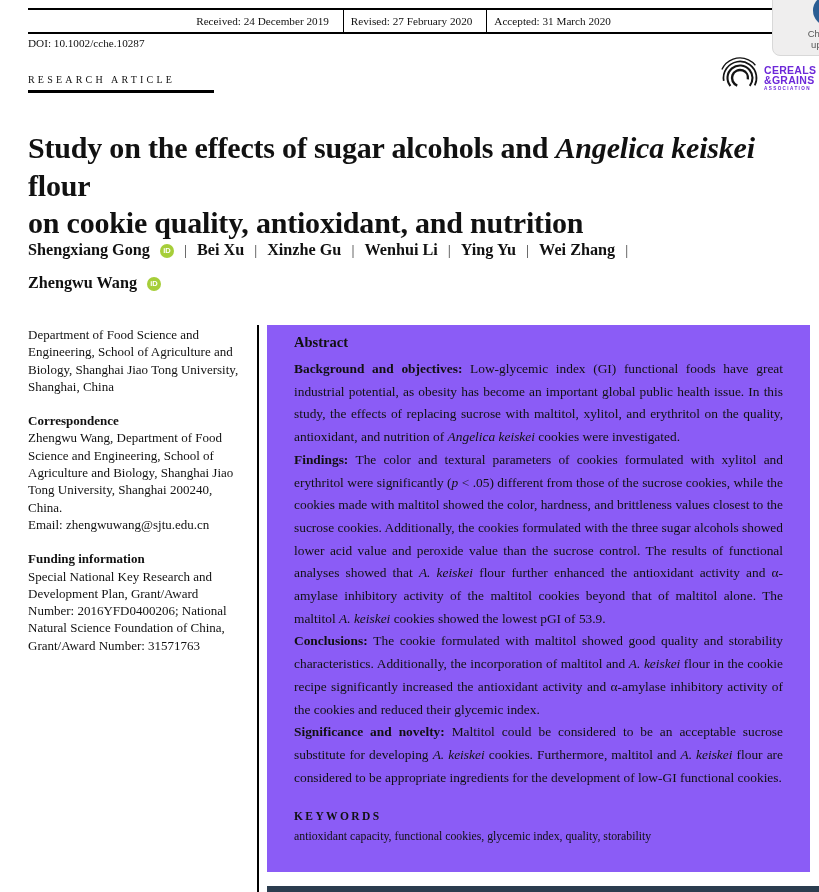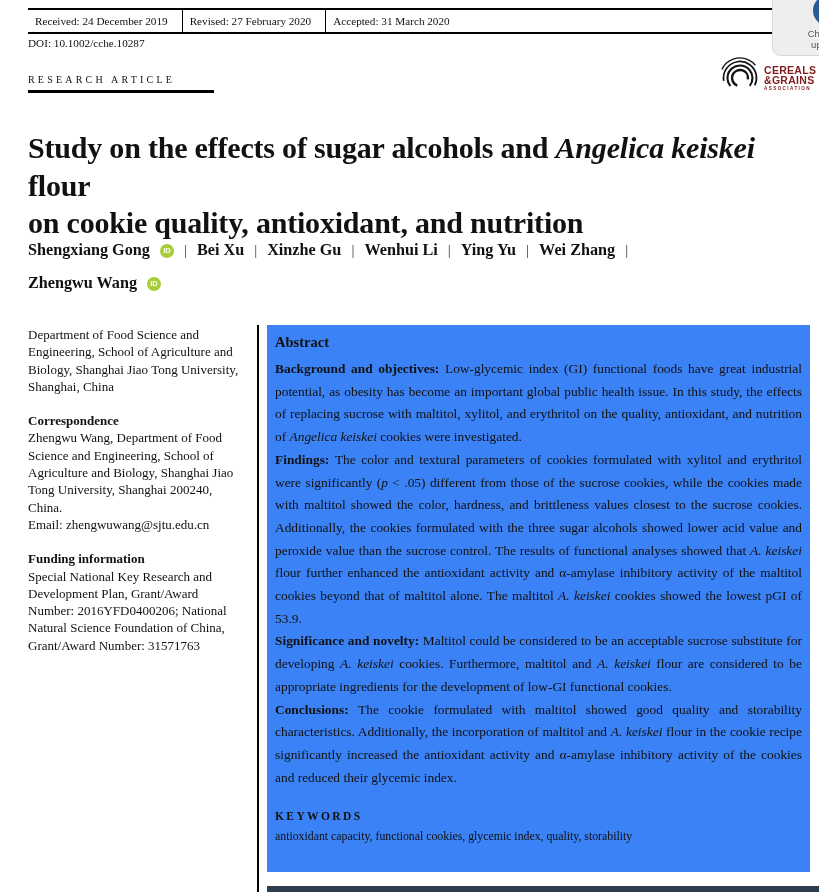--- a/index.html
+++ b/index.html
@@ -1,62 +1,62 @@
 <!DOCTYPE html>
 <html><head>
 <meta charset="utf-8">
 <style>
   html,body{margin:0;padding:0;background:#fff;}
   .page{position:relative;width:819px;height:892px;background:#fff;overflow:hidden;
         font-family:"Liberation Serif",serif;color:#111;}
 
   
   .dates-bar{position:absolute;left:28px;top:8px;width:758px;display:flex;
-             border-top:2.4px solid #000;border-bottom:2.4px solid #000;}
+             border-top:2.4px solid #000;border-bottom:2.4px solid #000;justify-content:center;}
   .date-cell{font-size:11.2px;line-height:22px;padding:0 14px 0 7px;white-space:nowrap;}
   .date-cell.mid,.date-cell.last{border-left:1.3px solid #000;}
   .doi{position:absolute;left:28px;top:37px;font-size:11.2px;}
 
   
   .check-badge{position:absolute;left:772px;top:-8px;width:112px;height:64px;
                background:#efeeee;border:1px solid #d8d8d8;border-radius:8px;
                display:flex;flex-direction:column;align-items:center;justify-content:flex-end;
                padding-bottom:5px;box-sizing:border-box;}
   .crossmark{width:31px;height:31px;border-radius:50%;position:relative;margin-bottom:2px;
              background:conic-gradient(from -40deg,#e0492f 0 130deg,#f2b430 130deg 225deg,#2a5d93 225deg 360deg);}
   .crossmark::after{content:"";position:absolute;inset:9px;background:#fdfdfd;border-radius:50%;}
   .check-text{font:400 9.5px "Liberation Sans",sans-serif;color:#555;text-align:center;line-height:11px;}
 
   
   .research-article{position:absolute;left:28px;top:74px;font-size:10px;font-weight:normal;
                     letter-spacing:3.2px;}
   .research-article::after{content:"";display:block;width:186px;height:2.6px;background:#000;margin-top:5px;}
   .cga-logo{position:absolute;left:716px;top:55px;display:flex;align-items:center;}
-  .logo-text{margin-left:2px;font-family:"Liberation Sans",sans-serif;color:#7f1d1d;}
+  .logo-text{margin-left:2px;font-family:"Liberation Sans",sans-serif;color:#6d28d9;}
   .lt1,.lt2{font-size:10.5px;font-weight:bold;line-height:10.5px;letter-spacing:.3px;}
   .lt3{font-size:4.6px;font-weight:bold;letter-spacing:1.4px;line-height:6px;}
 
   
   .title{position:absolute;left:28px;top:129px;width:766px;margin:0;
          font-size:30px;line-height:37.5px;font-weight:bold;letter-spacing:-.2px;}
   .authors{position:absolute;left:28px;top:234px;width:766px;
            font-size:16.2px;font-weight:bold;line-height:33px;}
   .sep{font-weight:normal;color:#3a3a3a;margin:0 10px;font-size:15px;}
   .orcid{display:inline-block;width:14px;height:14px;border-radius:50%;background:#A6CE39;
          color:#fff;font:bold 7.5px "Liberation Sans",sans-serif;text-align:center;
          line-height:14px;margin-left:10px;vertical-align:2px;cursor:pointer;}
 
   
   .sidebar{position:absolute;left:28px;top:326px;width:219px;font-size:13px;line-height:17.3px;}
   .sb-block{margin-bottom:17px;}
   .sb-heading{font-weight:bold;}
   .divider{position:absolute;left:257px;top:325px;width:1.6px;height:567px;background:#000;}
 
   .abstract-box{position:absolute;left:267px;top:325px;width:543px;height:547px;
-                background:#3b82f6;padding:9px 8px 0;box-sizing:border-box;}
+                background:#8b5cf6;padding:9px 27px 0;box-sizing:border-box;}
   .abs-heading{font-size:14.5px;font-weight:bold;margin:0 0 7px;}
   .abs-p{font-size:13.4px;line-height:22.7px;text-align:justify;margin:0;}
   .kw-heading{margin-top:21px;font-size:11.5px;font-weight:bold;letter-spacing:2.4px;}
   .kw-text{font-size:11.8px;margin-top:7px;}
 
   .bottom-bar{position:absolute;left:267px;top:886px;width:552px;height:6px;background:#2b3d4f;}
 </style>
 </head>
 <body>
 
@@ -112,21 +112,21 @@
       <div>Special National Key Research and Development Plan, Grant/Award Number: 2016YFD0400206; National Natural Science Foundation of China, Grant/Award Number: 31571763</div>
     </div>
   </div>
 
   <div class="divider"></div>
 
   <div class="abstract-box">
     <div class="abs-heading">Abstract</div>
     <p class="abs-p"><b>Background and objectives: </b><span>Low-glycemic index (GI) functional foods have great industrial potential, as obesity has become an important global public health issue. In this study, the effects of replacing sucrose with maltitol, xylitol, and erythritol on the quality, antioxidant, and nutrition of </span><i>Angelica keiskei</i><span> cookies were investigated.</span></p>
     <p class="abs-p"><b>Findings: </b><span>The color and textural parameters of cookies formulated with xylitol and erythritol were significantly (</span><i>p</i><span> &lt; .05) different from those of the sucrose cookies, while the cookies made with maltitol showed the color, hardness, and brittleness values closest to the sucrose cookies. Additionally, the cookies formulated with the three sugar alcohols showed lower acid value and peroxide value than the sucrose control. The results of functional analyses showed that </span><i>A. keiskei</i><span> flour further enhanced the antioxidant activity and α-amylase inhibitory activity of the maltitol cookies beyond that of maltitol alone. The maltitol </span><i>A. keiskei</i><span> cookies showed the lowest pGI of 53.9.</span></p>
+    <p class="abs-p"><b>Conclusions: </b><span>The cookie formulated with maltitol showed good quality and storability characteristics. Additionally, the incorporation of maltitol and </span><i>A. keiskei</i><span> flour in the cookie recipe significantly increased the antioxidant activity and α-amylase inhibitory activity of the cookies and reduced their glycemic index.</span></p>
     <p class="abs-p"><b>Significance and novelty: </b><span>Maltitol could be considered to be an acceptable sucrose substitute for developing </span><i>A. keiskei</i><span> cookies. Furthermore, maltitol and </span><i>A. keiskei</i><span> flour are considered to be appropriate ingredients for the development of low-GI functional cookies.</span></p>
-    <p class="abs-p"><b>Conclusions: </b><span>The cookie formulated with maltitol showed good quality and storability characteristics. Additionally, the incorporation of maltitol and </span><i>A. keiskei</i><span> flour in the cookie recipe significantly increased the antioxidant activity and α-amylase inhibitory activity of the cookies and reduced their glycemic index.</span></p>
     <div class="kw-heading">KEYWORDS</div>
     <div class="kw-text">antioxidant capacity, functional cookies, glycemic index, quality, storability</div>
   </div>
 
   <div class="bottom-bar"></div>
 
 </div>
 
 </body></html>

